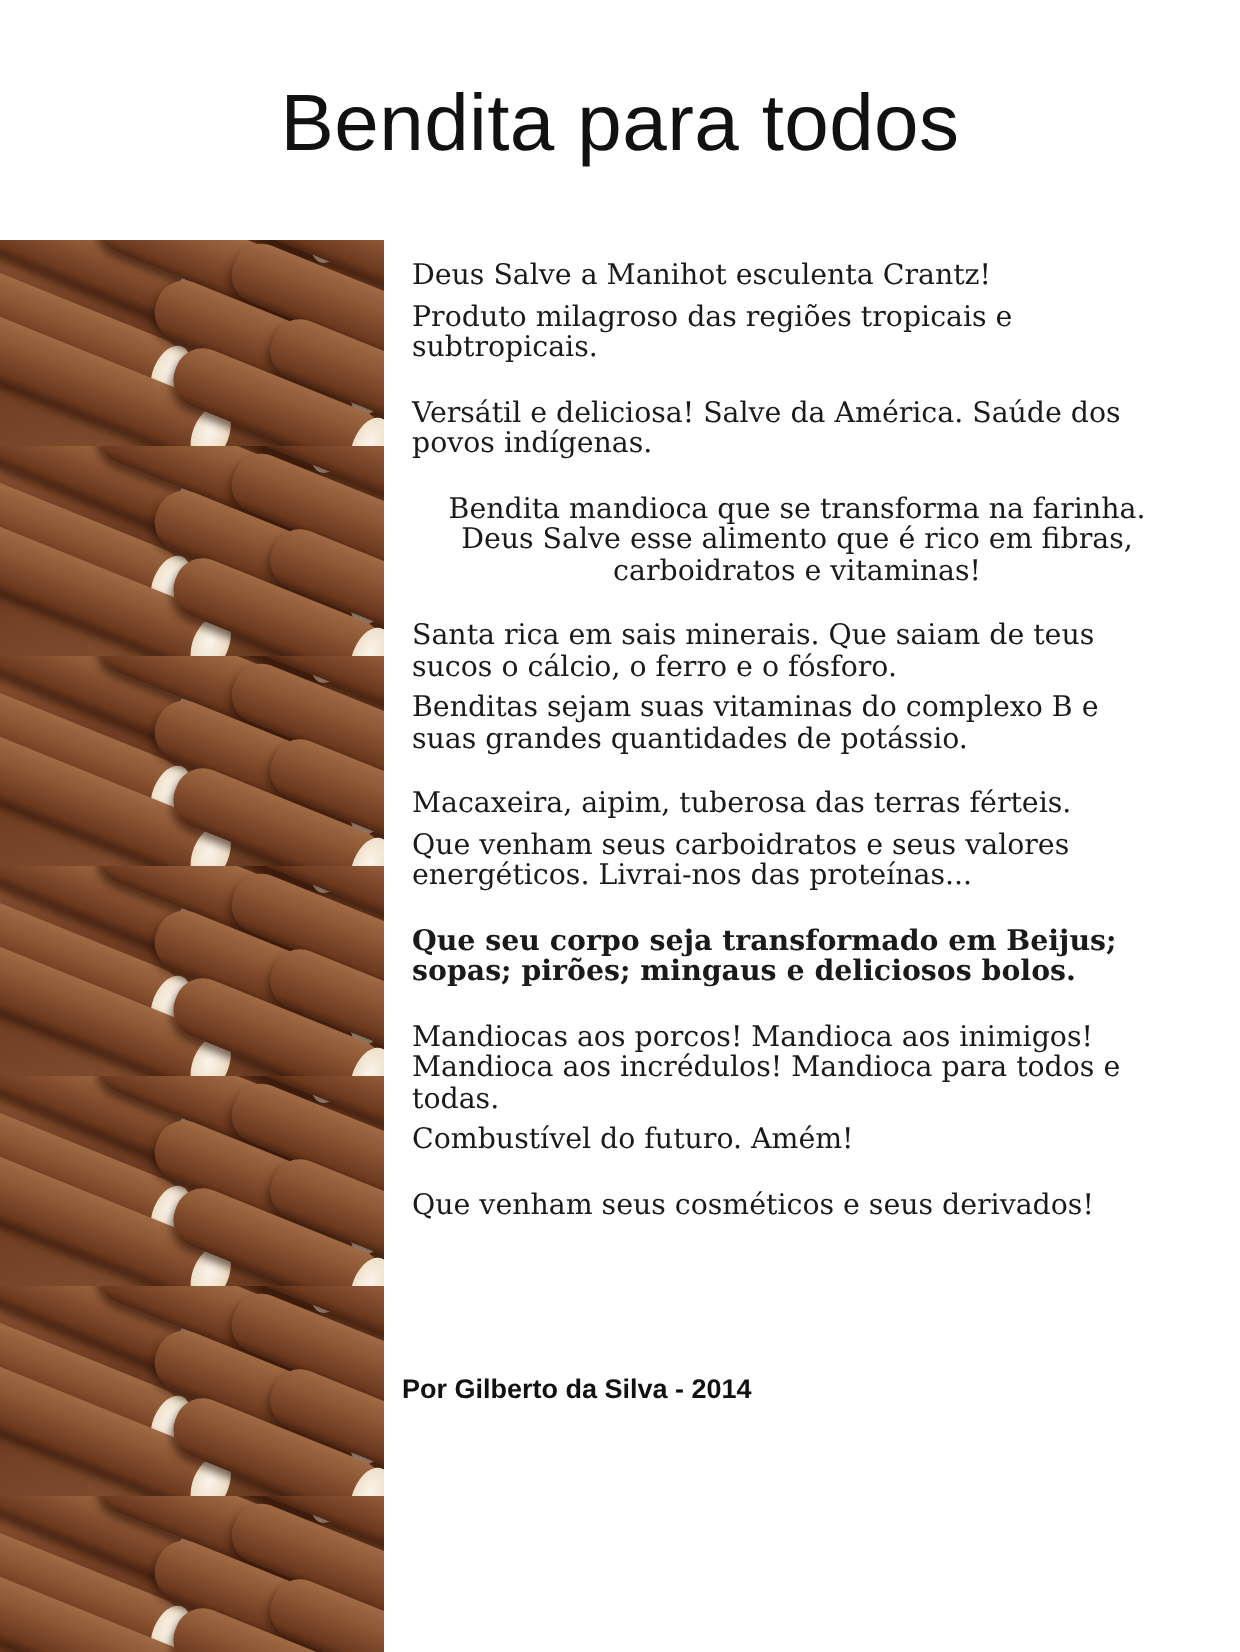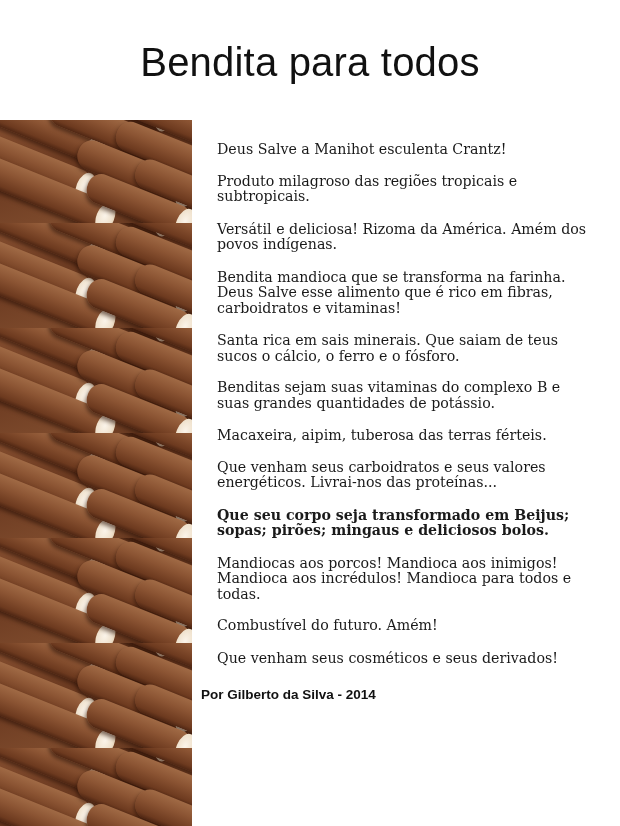--- a/index.html
+++ b/index.html
@@ -28,21 +28,21 @@
   .log::after {
     content: ""; position: absolute; right: -4px; top: 0px; width: 18px; height: 30px;
     border-radius: 50%;
     background: radial-gradient(ellipse at 45% 45%, #fbf4ea 0%, #efe1cc 55%, #d7b995 100%);
   }
   .text-col {
     position: absolute; left: 201px; top: 126px; width: 400px;
     font-family: "DejaVu Serif", "Liberation Serif", serif;
     font-size: 14.2px; line-height: 15.5px; color: #1a1a1a;
   }
-  .text-col p { margin: 16px; }
+  .text-col p { margin: 5px; }
   .stanza { margin-bottom: 17px; }
   .gap-small { margin-bottom: 4px; }
   .author {
     position: absolute; left: 201px; top: 687px;
     font-family: "Liberation Sans", "DejaVu Sans", sans-serif;
     font-weight: bold; font-size: 13.5px; color: #111111;
   }
 </style>
 </head>
 <body>
@@ -142,24 +142,24 @@
       <div class="log" style="left: 80px; top: 92px; width: 110px;"></div>
     </div>
   </div>
 
 <div class="text-col">
   <div class="stanza">
     <p class="gap-small">Deus Salve a Manihot esculenta Crantz!</p>
     <p style="width:335px;">Produto milagroso das regiões tropicais e subtropicais.</p>
   </div>
   <div class="stanza">
-    <p style="width:380px;">Versátil e deliciosa! Rizoma da América. Amém dos povos indígenas.</p>
+    <p style="width:380px;">Versátil e deliciosa! Salve da América. Saúde dos povos indígenas.</p>
   </div>
   <div class="stanza">
-    <p style="width:385px;">Bendita mandioca que se transforma na farinha. Deus Salve esse alimento que é rico em fibras, carboidratos e vitaminas!</p>
+    <p style="width:385px;text-align:center;">Bendita mandioca que se transforma na farinha. Deus Salve esse alimento que é rico em fibras, carboidratos e vitaminas!</p>
   </div>
   <div class="stanza">
     <p class="gap-small" style="width:385px;">Santa rica em sais minerais. Que saiam de teus sucos o cálcio, o ferro e o fósforo.</p>
     <p style="width:375px;">Benditas sejam suas  vitaminas do complexo B e suas grandes quantidades de potássio.</p>
   </div>
   <div class="stanza">
     <p class="gap-small">Macaxeira, aipim, tuberosa das terras férteis.</p>
     <p style="width:370px;">Que venham seus carboidratos e seus valores energéticos. Livrai-nos das proteínas...</p>
   </div>
   <div class="stanza">

